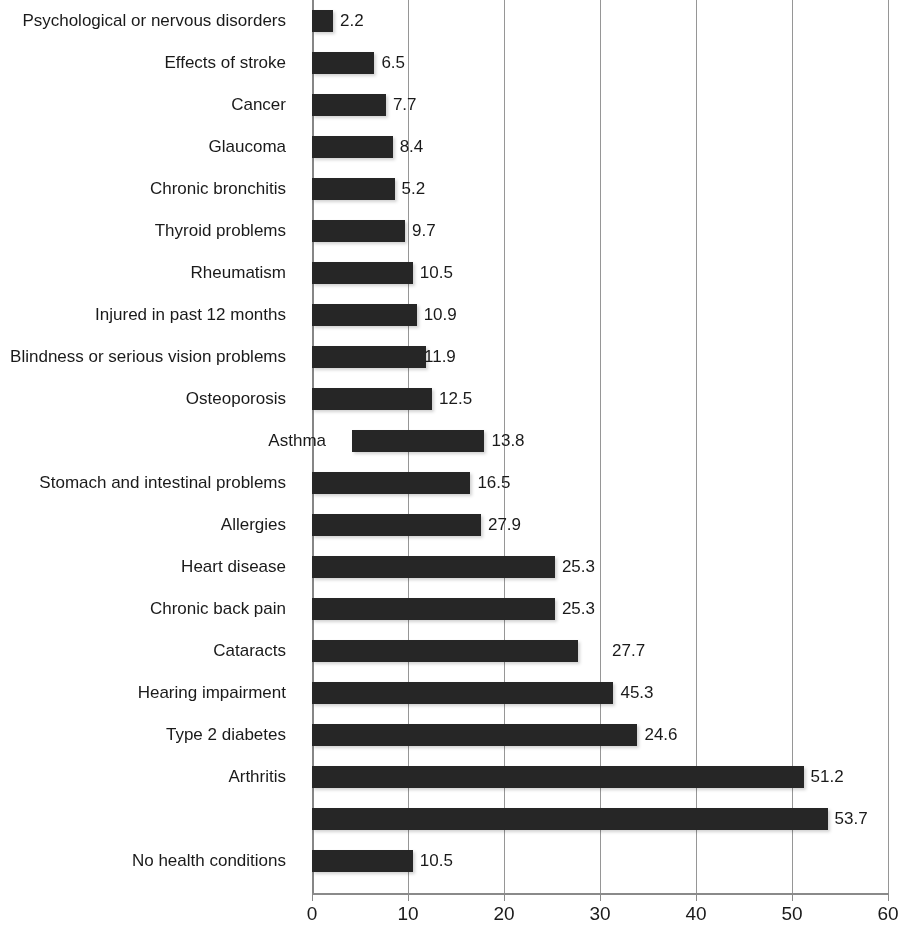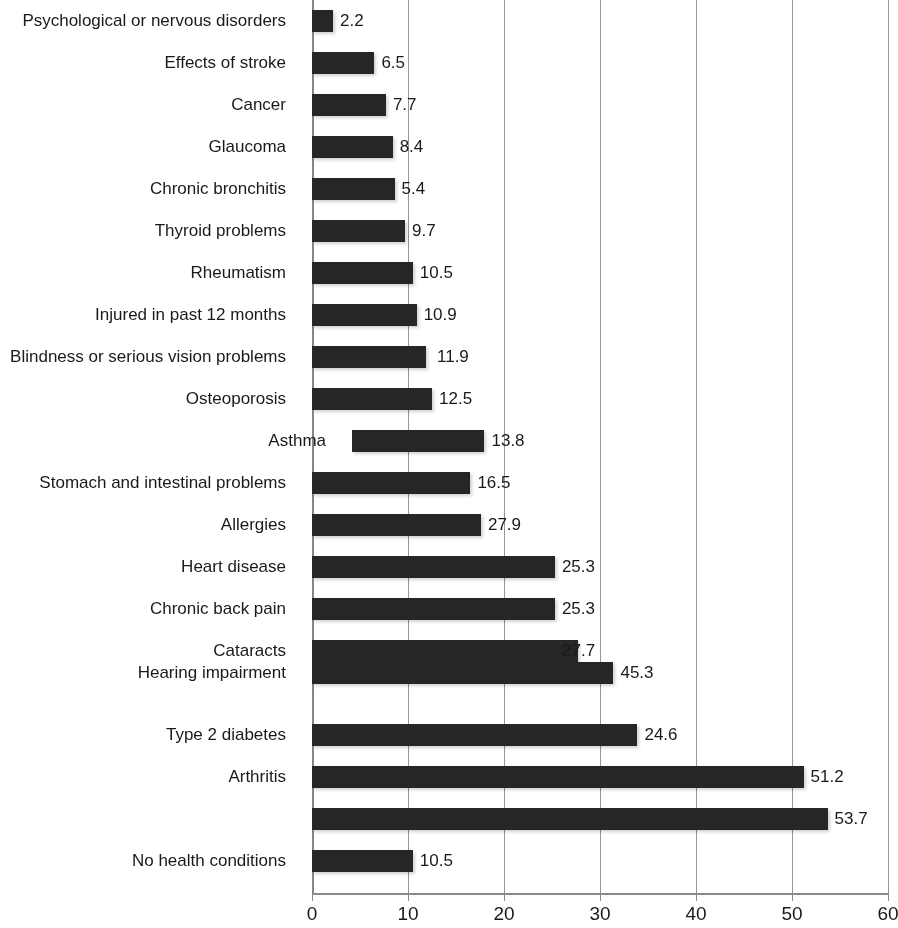--- a/index.html
+++ b/index.html
@@ -147,41 +147,41 @@
         <div class="bar-value" style="left: 385.92px;">7.7</div>
       </div>
       <div class="row" style="top: 126px;">
         <div class="cat-label">Glaucoma</div>
         <div class="bar" style="width: 80.64px; background: rgb(38, 38, 38);"></div>
         <div class="bar-value" style="left: 392.64px;">8.4</div>
       </div>
       <div class="row" style="top: 168px;">
         <div class="cat-label">Chronic bronchitis</div>
         <div class="bar" style="width: 82.56px; background: rgb(38, 38, 38);"></div>
-        <div class="bar-value" style="left: 394.56px;">5.4</div>
+        <div class="bar-value" style="left: 394.56px;">5.2</div>
       </div>
       <div class="row" style="top: 210px;">
         <div class="cat-label">Thyroid problems</div>
         <div class="bar" style="width: 93.12px; background: rgb(38, 38, 38);"></div>
         <div class="bar-value" style="left: 405.12px;">9.7</div>
       </div>
       <div class="row" style="top: 252px;">
         <div class="cat-label">Rheumatism</div>
         <div class="bar" style="width: 100.8px; background: rgb(38, 38, 38);"></div>
         <div class="bar-value" style="left: 412.8px;">10.5</div>
       </div>
       <div class="row" style="top: 294px;">
         <div class="cat-label">Injured in past 12 months</div>
         <div class="bar" style="width: 104.64px; background: rgb(38, 38, 38);"></div>
         <div class="bar-value" style="left: 416.64px;">10.9</div>
       </div>
       <div class="row" style="top: 336px;">
         <div class="cat-label">Blindness or serious vision problems</div>
         <div class="bar" style="width: 114.24px; background: rgb(38, 38, 38);"></div>
-        <div class="bar-value" style="left: 430px;">11.9</div>
+        <div class="bar-value" style="left: 417px;">11.9</div>
       </div>
       <div class="row" style="top: 378px;">
         <div class="cat-label">Osteoporosis</div>
         <div class="bar" style="width: 120px; background: rgb(38, 38, 38);"></div>
         <div class="bar-value" style="left: 432px;">12.5</div>
       </div>
       <div class="row" style="top: 420px; margin-left: 40px;">
         <div class="cat-label">Asthma</div>
         <div class="bar" style="width: 132.48px; background: rgb(38, 38, 38);"></div>
         <div class="bar-value" style="left: 444.48px;">13.8</div>
@@ -202,23 +202,23 @@
         <div class="bar-value" style="left: 554.88px;">25.3</div>
       </div>
       <div class="row" style="top: 588px;">
         <div class="cat-label">Chronic back pain</div>
         <div class="bar" style="width: 242.88px; background: rgb(38, 38, 38);"></div>
         <div class="bar-value" style="left: 554.88px;">25.3</div>
       </div>
       <div class="row" style="top: 630px;">
         <div class="cat-label">Cataracts</div>
         <div class="bar" style="width: 265.92px; background: rgb(38, 38, 38);"></div>
-        <div class="bar-value" style="left: 555px;">27.7</div>
-      </div>
-      <div class="row" style="top: 652px;">
+        <div class="bar-value" style="left: 605px;">27.7</div>
+      </div>
+      <div class="row" style="top: 672px;">
         <div class="cat-label">Hearing impairment</div>
         <div class="bar" style="width: 301.44px; background: rgb(38, 38, 38);"></div>
         <div class="bar-value" style="left: 613.44px;">45.3</div>
       </div>
       <div class="row" style="top: 714px;">
         <div class="cat-label">Type 2 diabetes</div>
         <div class="bar" style="width: 325.44px; background: rgb(38, 38, 38);"></div>
         <div class="bar-value" style="left: 637.44px;">24.6</div>
       </div>
       <div class="row" style="top: 756px;">

